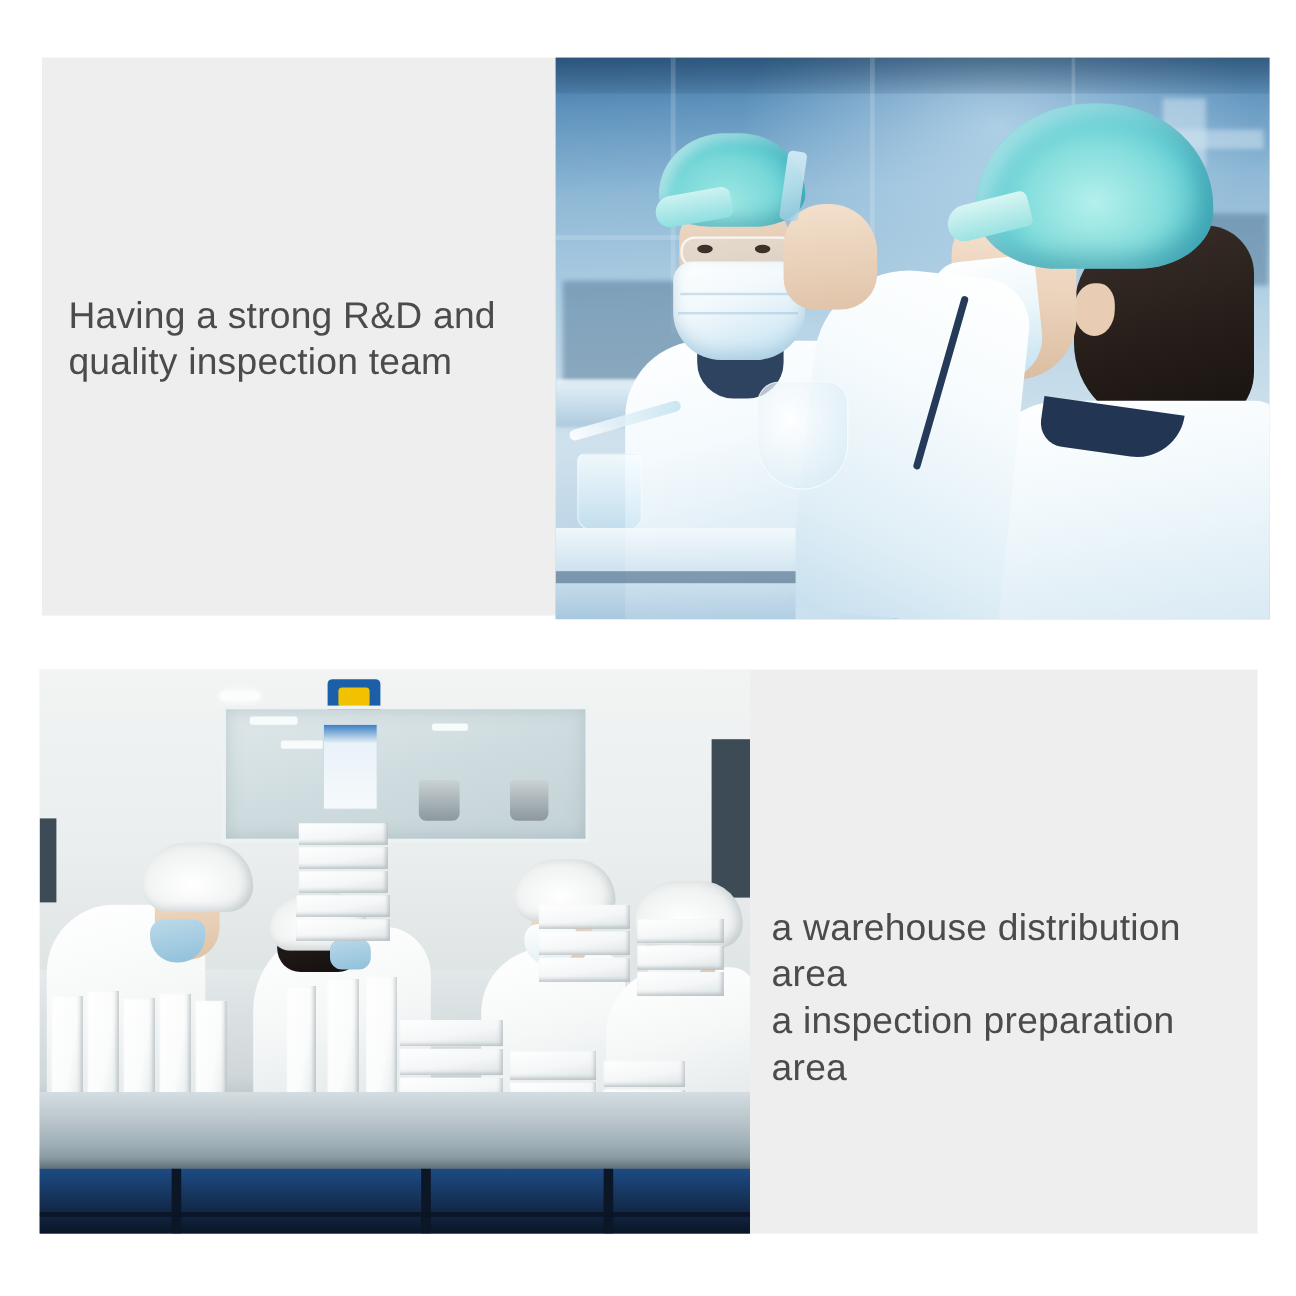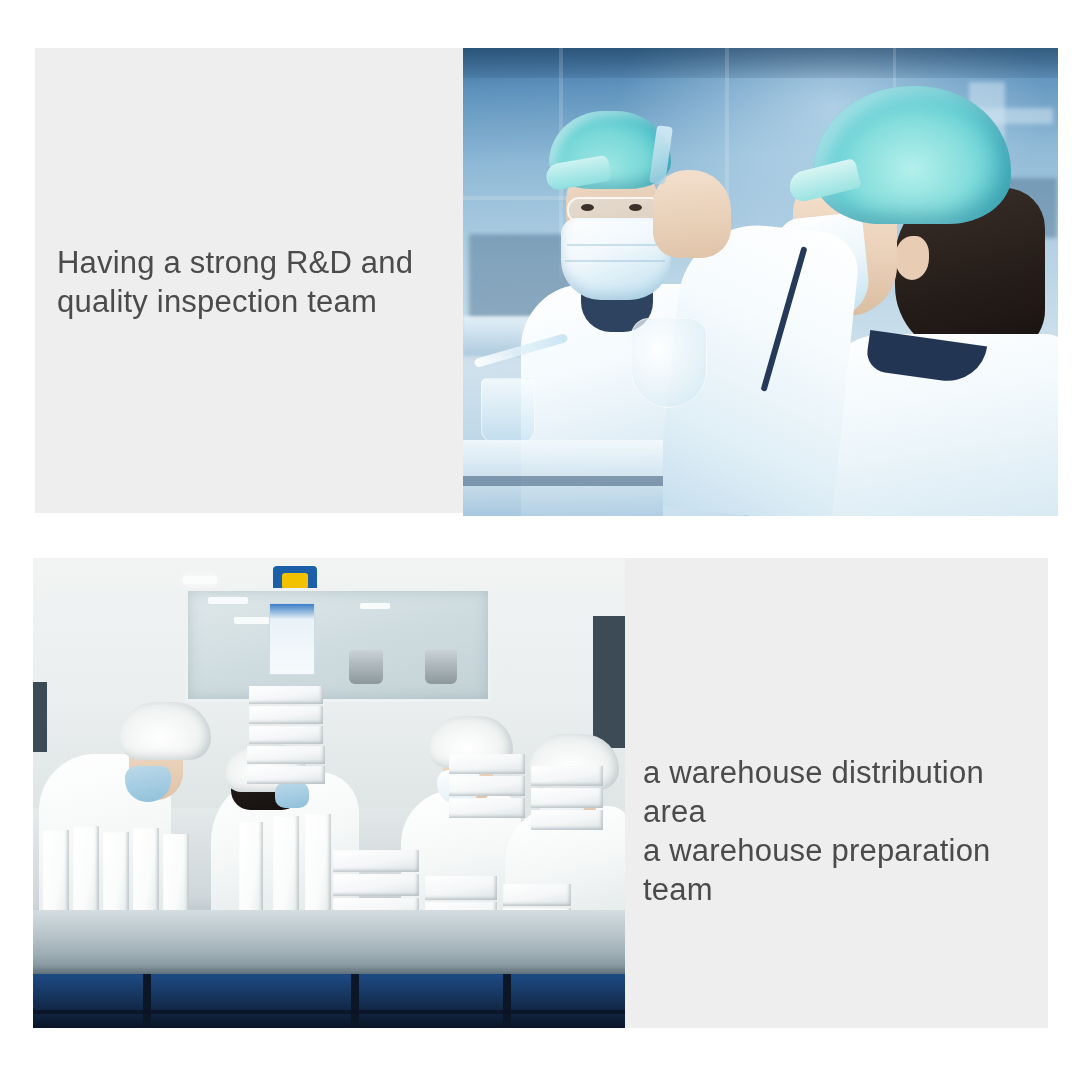--- a/index.html
+++ b/index.html
@@ -408,21 +408,21 @@
 
   <div class="pipette"></div>
   <div class="beaker"></div>
   <div class="bench"></div>
   <div class="benchEdge"></div>
 </div>
 
 <div class="panel gray-panel" id="bottom-gray" style="left:625px; top:558px; width:423px; height:470px;"></div>
 
 <div class="caption" style="left:643px; top:753px; width:400px;">a warehouse distribution area
-a warehouse preparation team</div>
+a inspection preparation area</div>
 
 <div class="photo" id="photo-warehouse">
 
   <div class="wh-wall"></div>
 
   <div class="wh-ceil-light" style="left:150px; top:18px; width:34px; height:8px;"></div>
   <div class="wh-ceil-light" style="left:196px; top:34px; width:26px; height:6px;"></div>
 
   <div class="wh-sign"></div>
 

